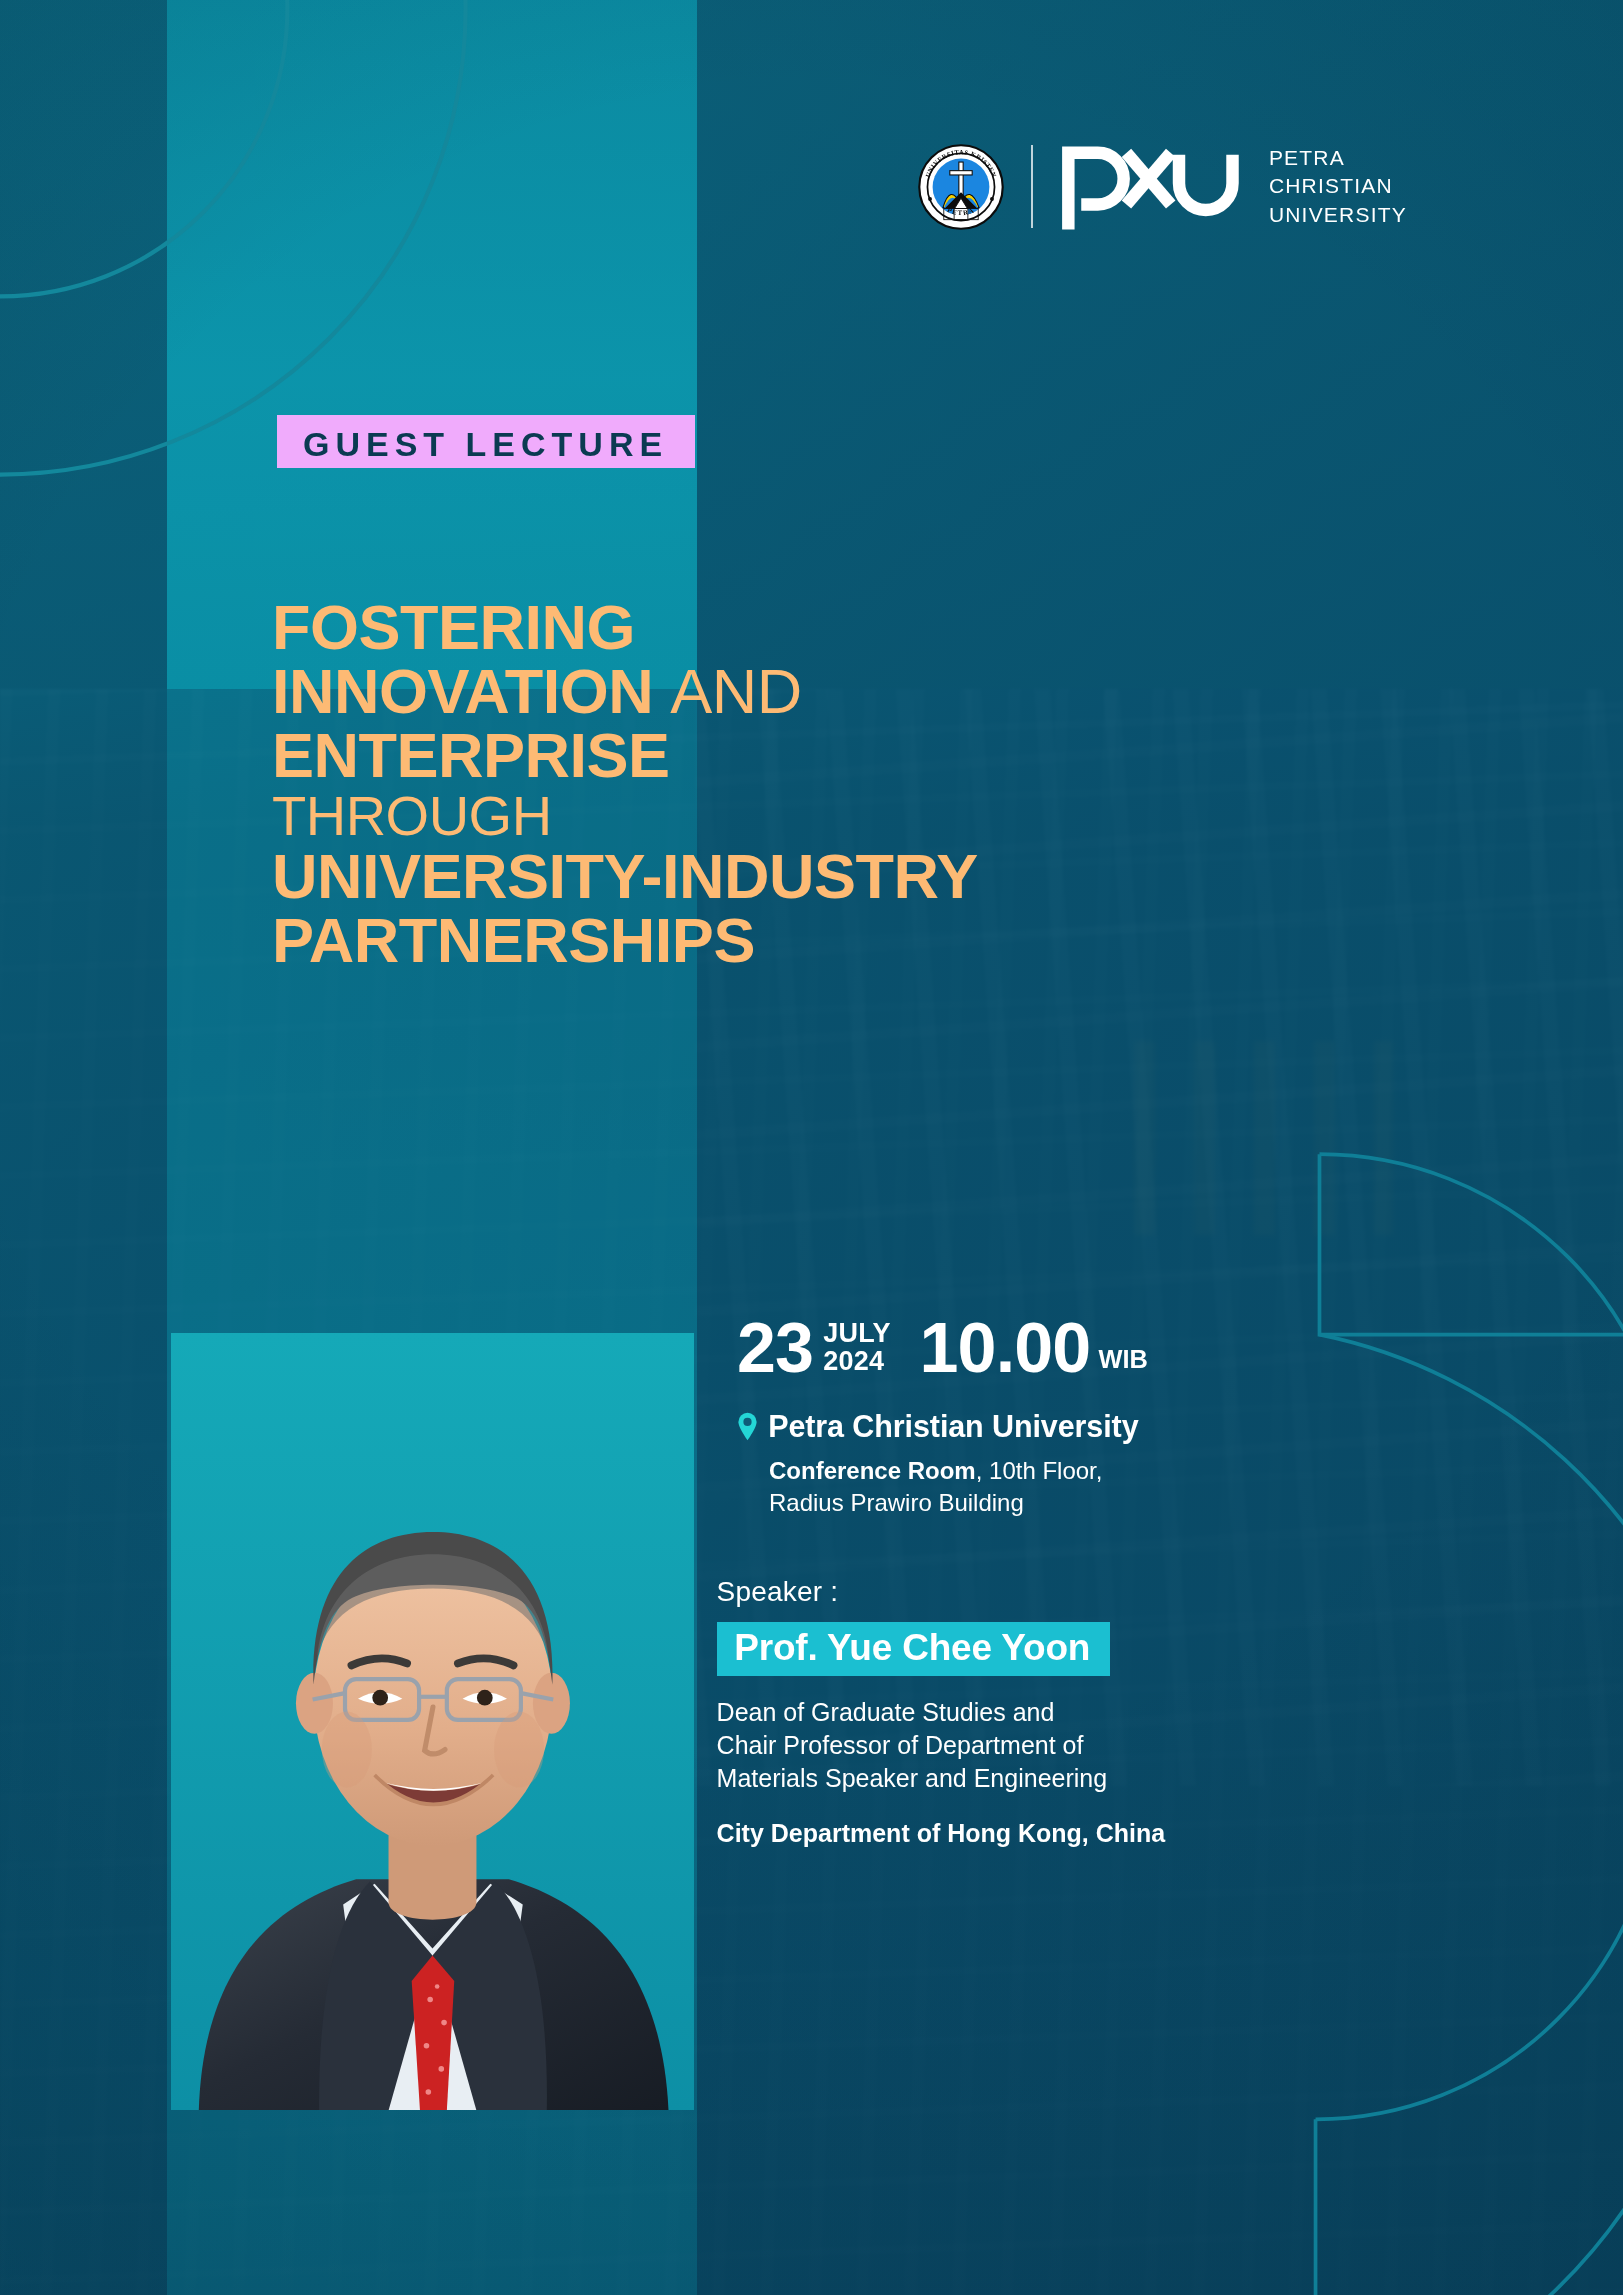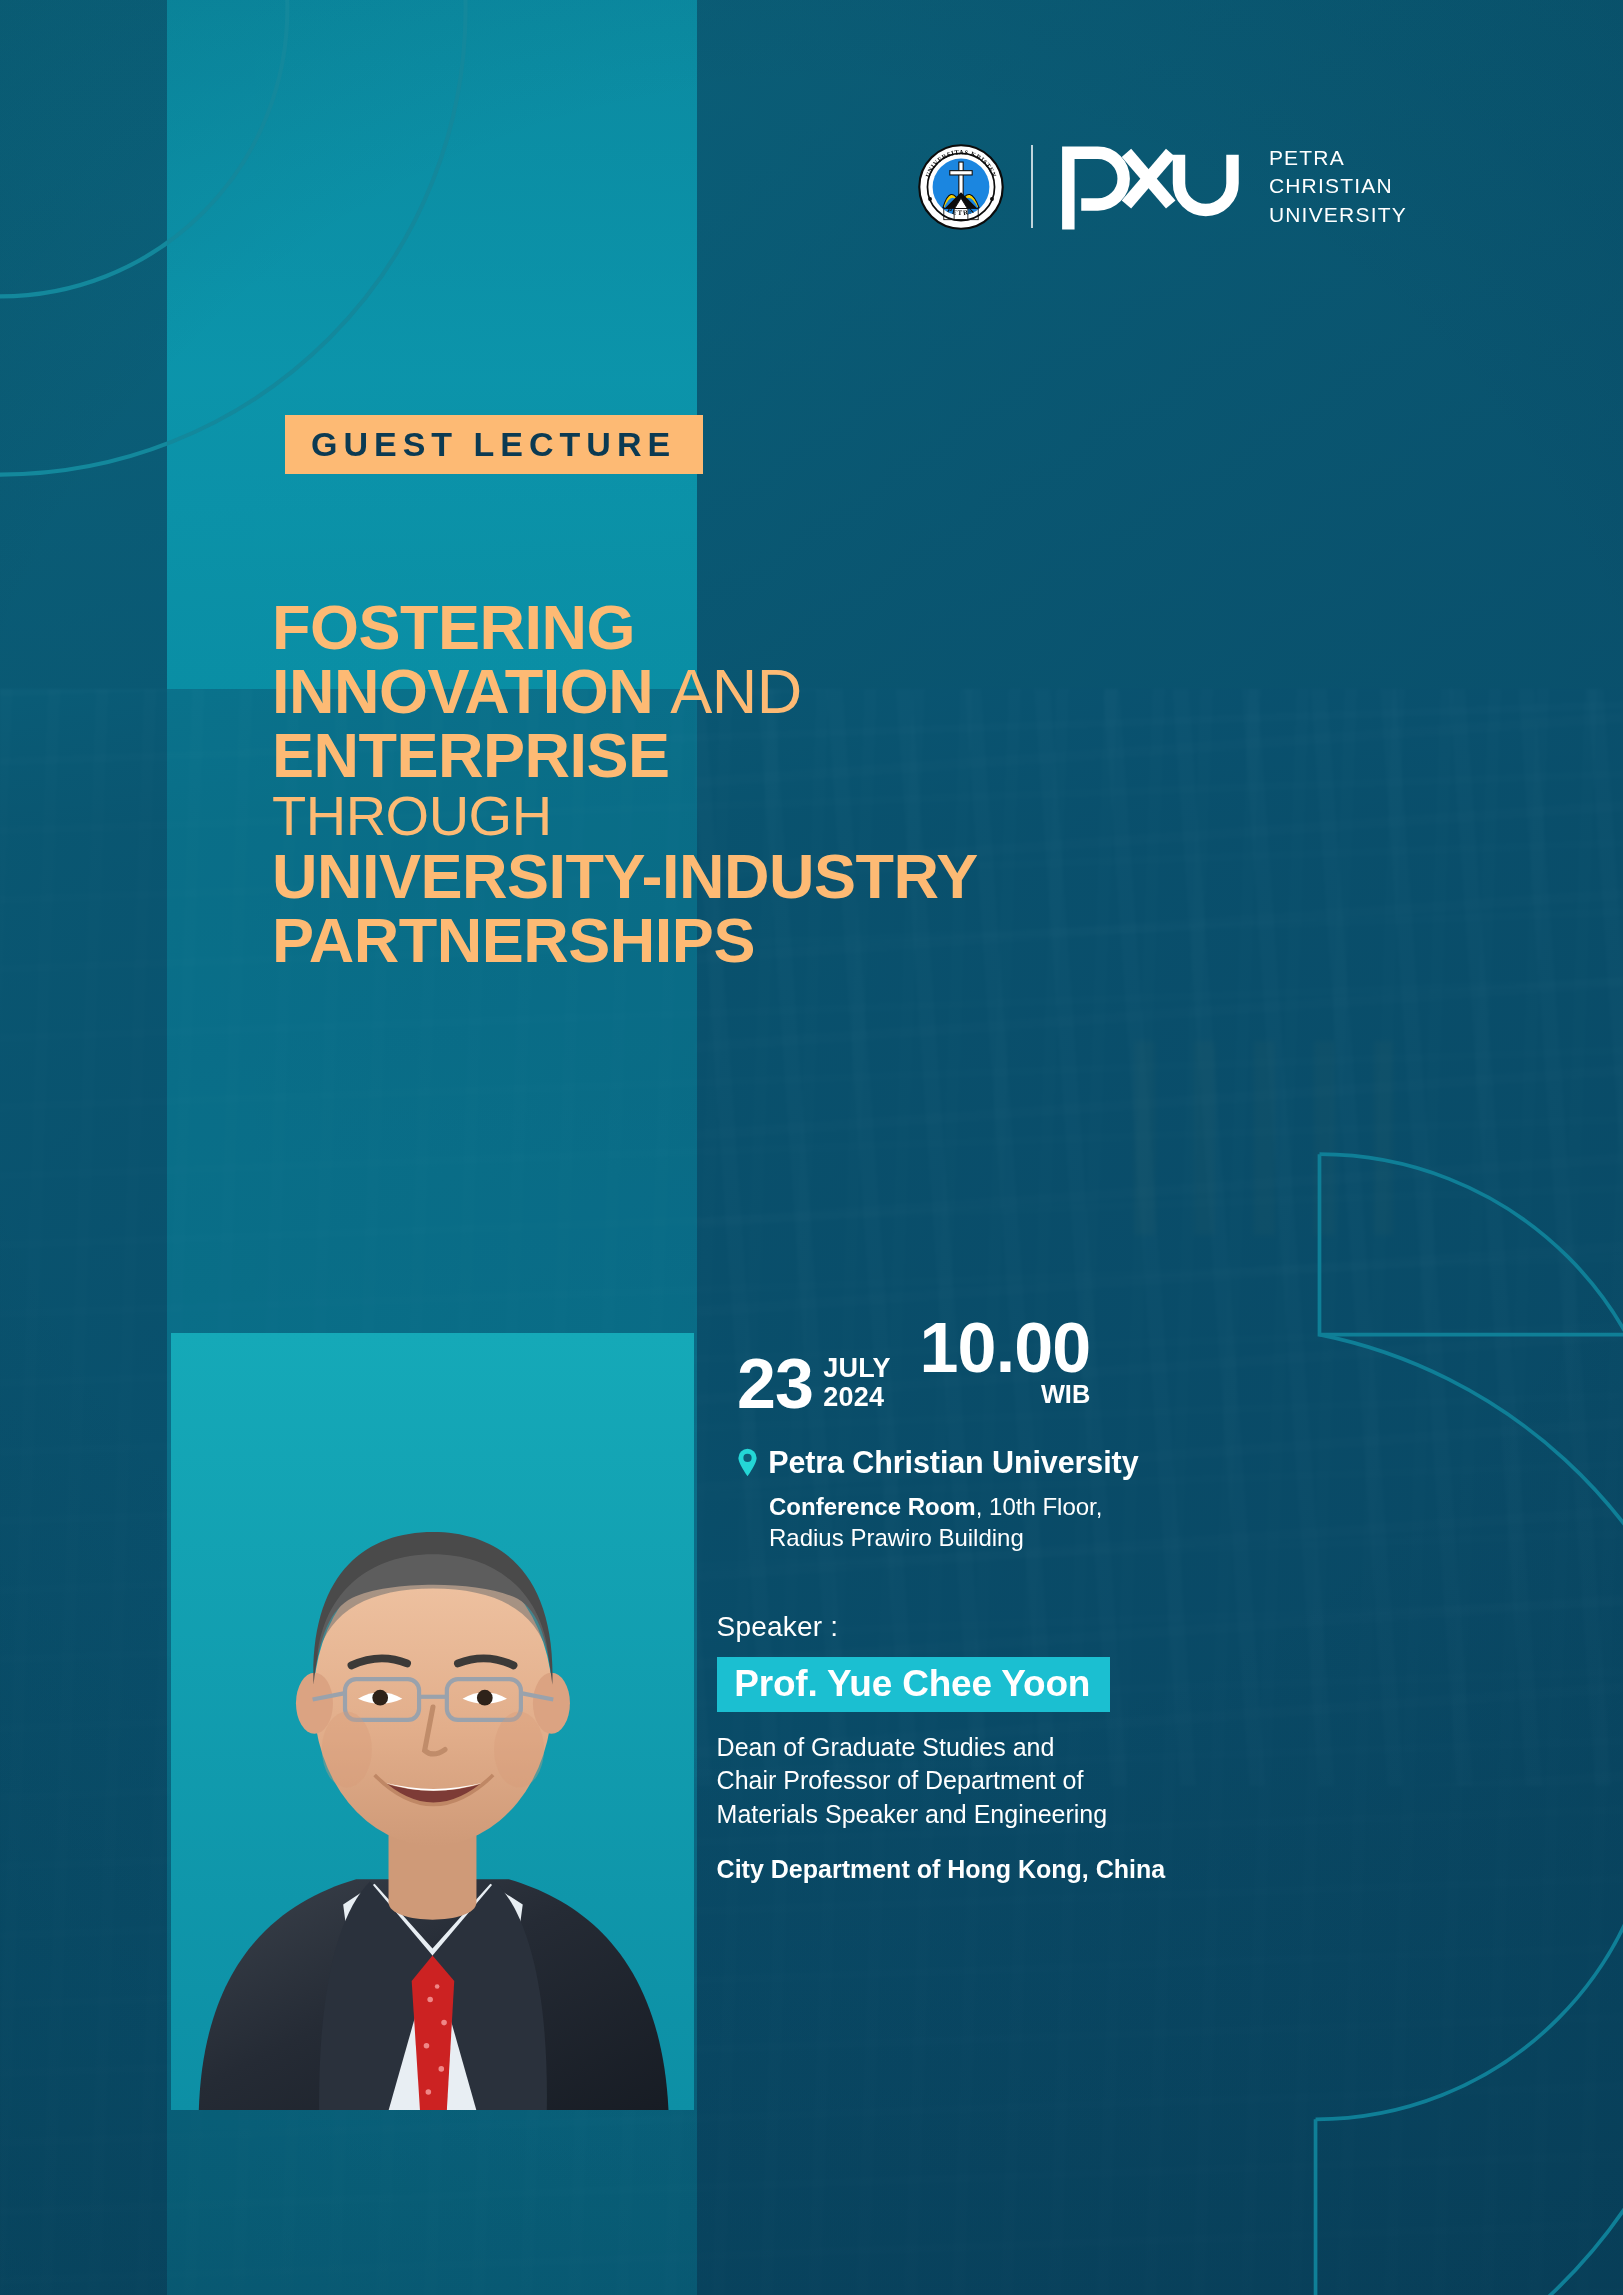--- a/index.html
+++ b/index.html
@@ -96,23 +96,23 @@
   }
   .pcu-mark{width:185px;height:95px;flex:0 0 auto;}
   .pcu-words{
     margin-left:27px;color:#ffffff;line-height:1.36;
     font-size:21px;letter-spacing:1.2px;font-weight:400;
     font-family:"Liberation Sans",sans-serif;
   }
 
   
   .badge{
-    position:absolute;left:285px;top:415px;
-    background:#fdba74;
-    padding:12px 27px 13px 26px;
+    position:absolute;left:277px;top:415px;
+    background:#f0abfc;
+    padding:12px 27px 7px 26px;
     box-shadow:0 0 0 0 rgba(0,0,0,0);
   }
   .badge span{
     display:block;
     color:#0b3a52;
     font-size:34px;font-weight:700;letter-spacing:6px;
     line-height:1;
     font-family:"Liberation Sans",sans-serif;
   }
 
@@ -145,21 +145,21 @@
   .details{position:absolute;left:737px;top:1316px;width:787px;color:#fff;}
   .dateline{display:flex;align-items:flex-end;gap:0;}
   .big-num{
     font-size:70px;font-weight:700;line-height:.92;letter-spacing:-0.9px;
     font-family:"Liberation Sans",sans-serif;
   }
   .small-stack{
     margin-left:10.2px;margin-bottom:4.6px;
     font-size:27px;font-weight:700;line-height:1.06;letter-spacing:0.2px;
   }
-  .time-wrap{margin-left:29px;display:flex;align-items:flex-end;flex-direction:column;}
+  .time-wrap{margin-left:29px;display:flex;align-items:flex-end;}
   .time-num{font-size:70px;font-weight:700;line-height:.92;letter-spacing:-0.9px;}
   .time-zone{font-size:25.4px;font-weight:700;margin-left:8.3px;margin-bottom:6.5px;}
 
   .venue{margin-top:29px;}
   .venue-top{display:flex;align-items:center;}
   .pin{width:21px;height:29px;margin-right:10.2px;flex:0 0 auto;}
   .venue-name{font-size:30.5px;font-weight:700;letter-spacing:-0.1px;}
   .venue-sub{
     margin-top:11px;margin-left:32px;
     font-size:24px;line-height:1.30;font-weight:400;

